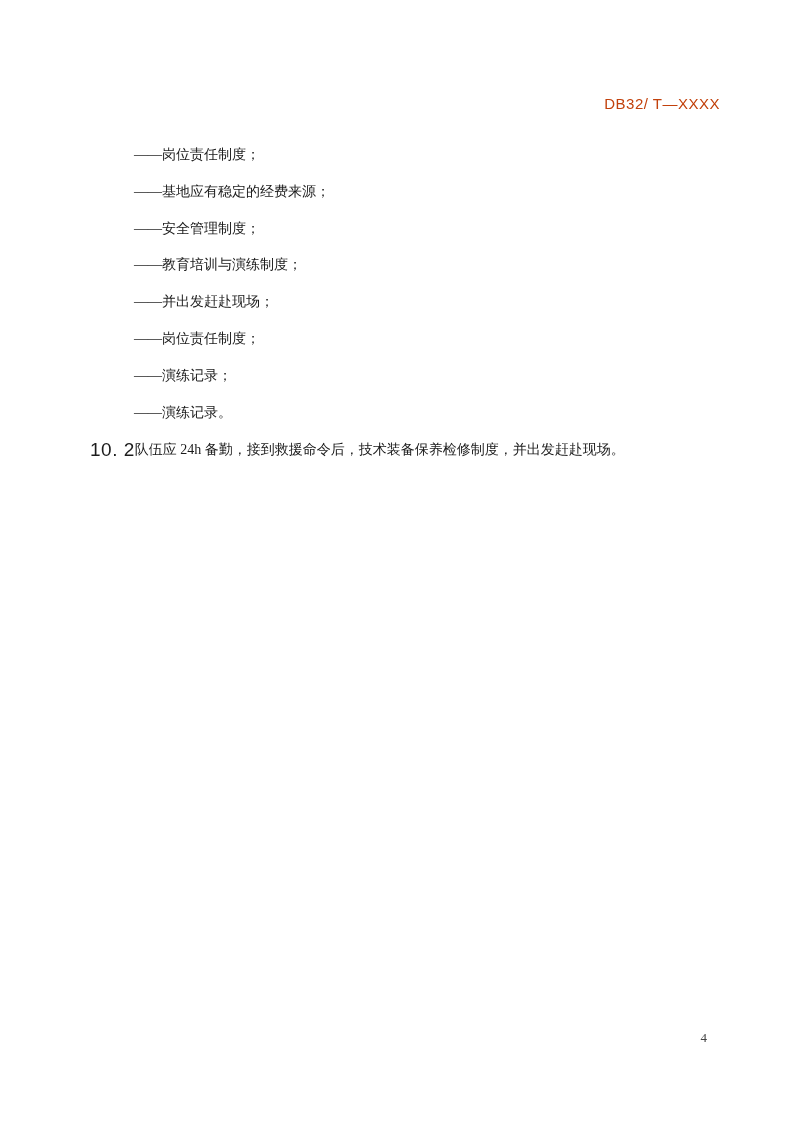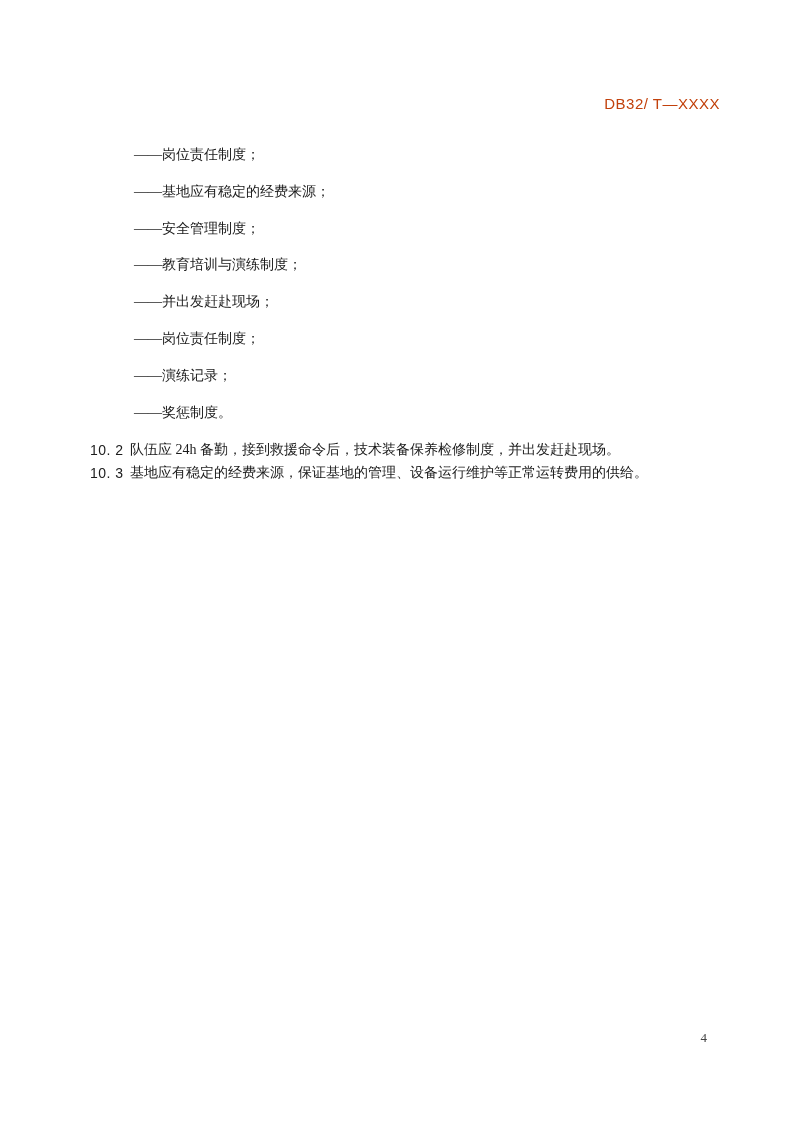--- a/index.html
+++ b/index.html
@@ -49,21 +49,21 @@
   }
   .clause {
     display: flex;
     align-items: flex-start;
     line-height: 22.8px;
     white-space: nowrap;
   }
   .clause-num {
     flex: 0 0 40px;
     font-family: "Liberation Sans", "DejaVu Sans", sans-serif;
-    font-size: 14px;
+    font-size: 19px;
     letter-spacing: 0.5px;
     color: #1c1c1c;
   }
   .clause-text {
     flex: 1 1 auto;
   }
   .page-number {
     position: absolute;
     top: 1030px;
     right: 87px;
@@ -82,30 +82,26 @@
   <div class="content">
 
     <ul class="dash-list">
       <li>——岗位责任制度；</li>
       <li>——基地应有稳定的经费来源；</li>
       <li>——安全管理制度；</li>
       <li>——教育培训与演练制度；</li>
       <li>——并出发赶赴现场；</li>
       <li>——岗位责任制度；</li>
       <li>——演练记录；</li>
-      <li>——奖惩制度。</li>
+      <li>——演练记录。</li>
     </ul>
 
     <div class="clause">
       <span class="clause-num">10. 2</span>
       <span class="clause-text">队伍应 24h 备勤，接到救援命令后，技术装备保养检修制度，并出发赶赴现场。</span>
     </div>
 
-    <div class="clause">
-      <span class="clause-num">10. 3</span>
-      <span class="clause-text">基地应有稳定的经费来源，保证基地的管理、设备运行维护等正常运转费用的供给。</span>
-    </div>
 
   </div>
 
   <div class="page-number">4</div>
 
 </div>
 
 </body></html>

